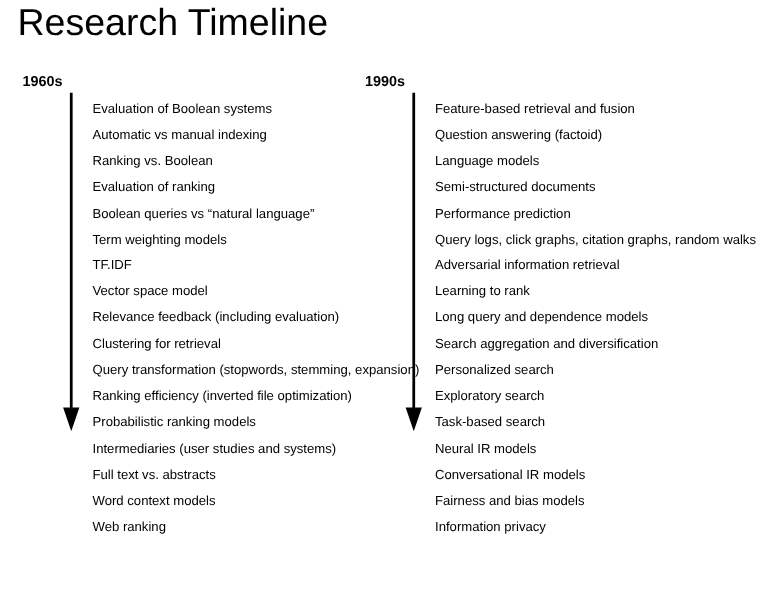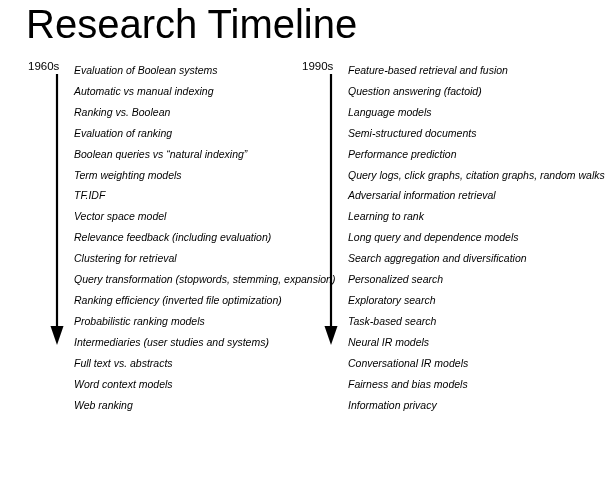--- a/index.html
+++ b/index.html
@@ -10,52 +10,51 @@
     width: 615px;
     height: 488px;
     background: #ffffff;
     font-family: "Liberation Sans", sans-serif;
     color: #000000;
     overflow: hidden;
     position: relative;
   }
   #page-title {
     position: absolute;
-    left: 26px;
+    left: 14px;
     top: 2px;
-    font-size: 40px;
+    font-size: 30px;
     font-weight: 400;
     letter-spacing: 0px;
     color: #000000;
     white-space: nowrap;
   }
   .column {
     position: absolute;
   }
   #column-left { left: 18px; top: 60px; }
   #column-right { left: 292px; top: 60px; }
   .decade-label {
     position: absolute;
-    left: 10px;
+    left: 0px;
     top: 0px;
     font-size: 11.5px;
-    font-weight: normal;
+    font-weight: bold;
     color: #000000;
     white-space: nowrap;
   }
   .arrow {
     position: absolute;
     left: 32px;
     top: 14px;
   }
   .items {
     position: absolute;
     left: 56px;
-    top: 0;
-    font-style: italic;
+    top: 17px;
   }
   .item {
     font-size: 10.5px;
     line-height: 20.9px;
     color: #000000;
     white-space: nowrap;
   }
 </style>
 </head>
 <body>
@@ -68,21 +67,21 @@
     <svg width="14" height="272" viewBox="0 0 14 272" xmlns="http://www.w3.org/2000/svg">
       <line x1="7" y1="0" x2="7" y2="256" stroke="#000000" stroke-width="2.2"></line>
       <polygon points="7,271 0.5,252 13.5,252" fill="#000000"></polygon>
     </svg>
   </div>
   <div class="items">
     <div class="item">Evaluation of Boolean systems</div>
     <div class="item">Automatic vs manual indexing</div>
     <div class="item">Ranking vs. Boolean</div>
     <div class="item">Evaluation of ranking</div>
-    <div class="item">Boolean queries vs “natural indexing”</div>
+    <div class="item">Boolean queries vs “natural language”</div>
     <div class="item">Term weighting models</div>
     <div class="item">TF.IDF</div>
     <div class="item">Vector space model</div>
     <div class="item">Relevance feedback (including evaluation)</div>
     <div class="item">Clustering for retrieval</div>
     <div class="item">Query transformation (stopwords, stemming, expansion)</div>
     <div class="item">Ranking efficiency (inverted file optimization)</div>
     <div class="item">Probabilistic ranking models</div>
     <div class="item">Intermediaries (user studies and systems)</div>
     <div class="item">Full text vs. abstracts</div>

